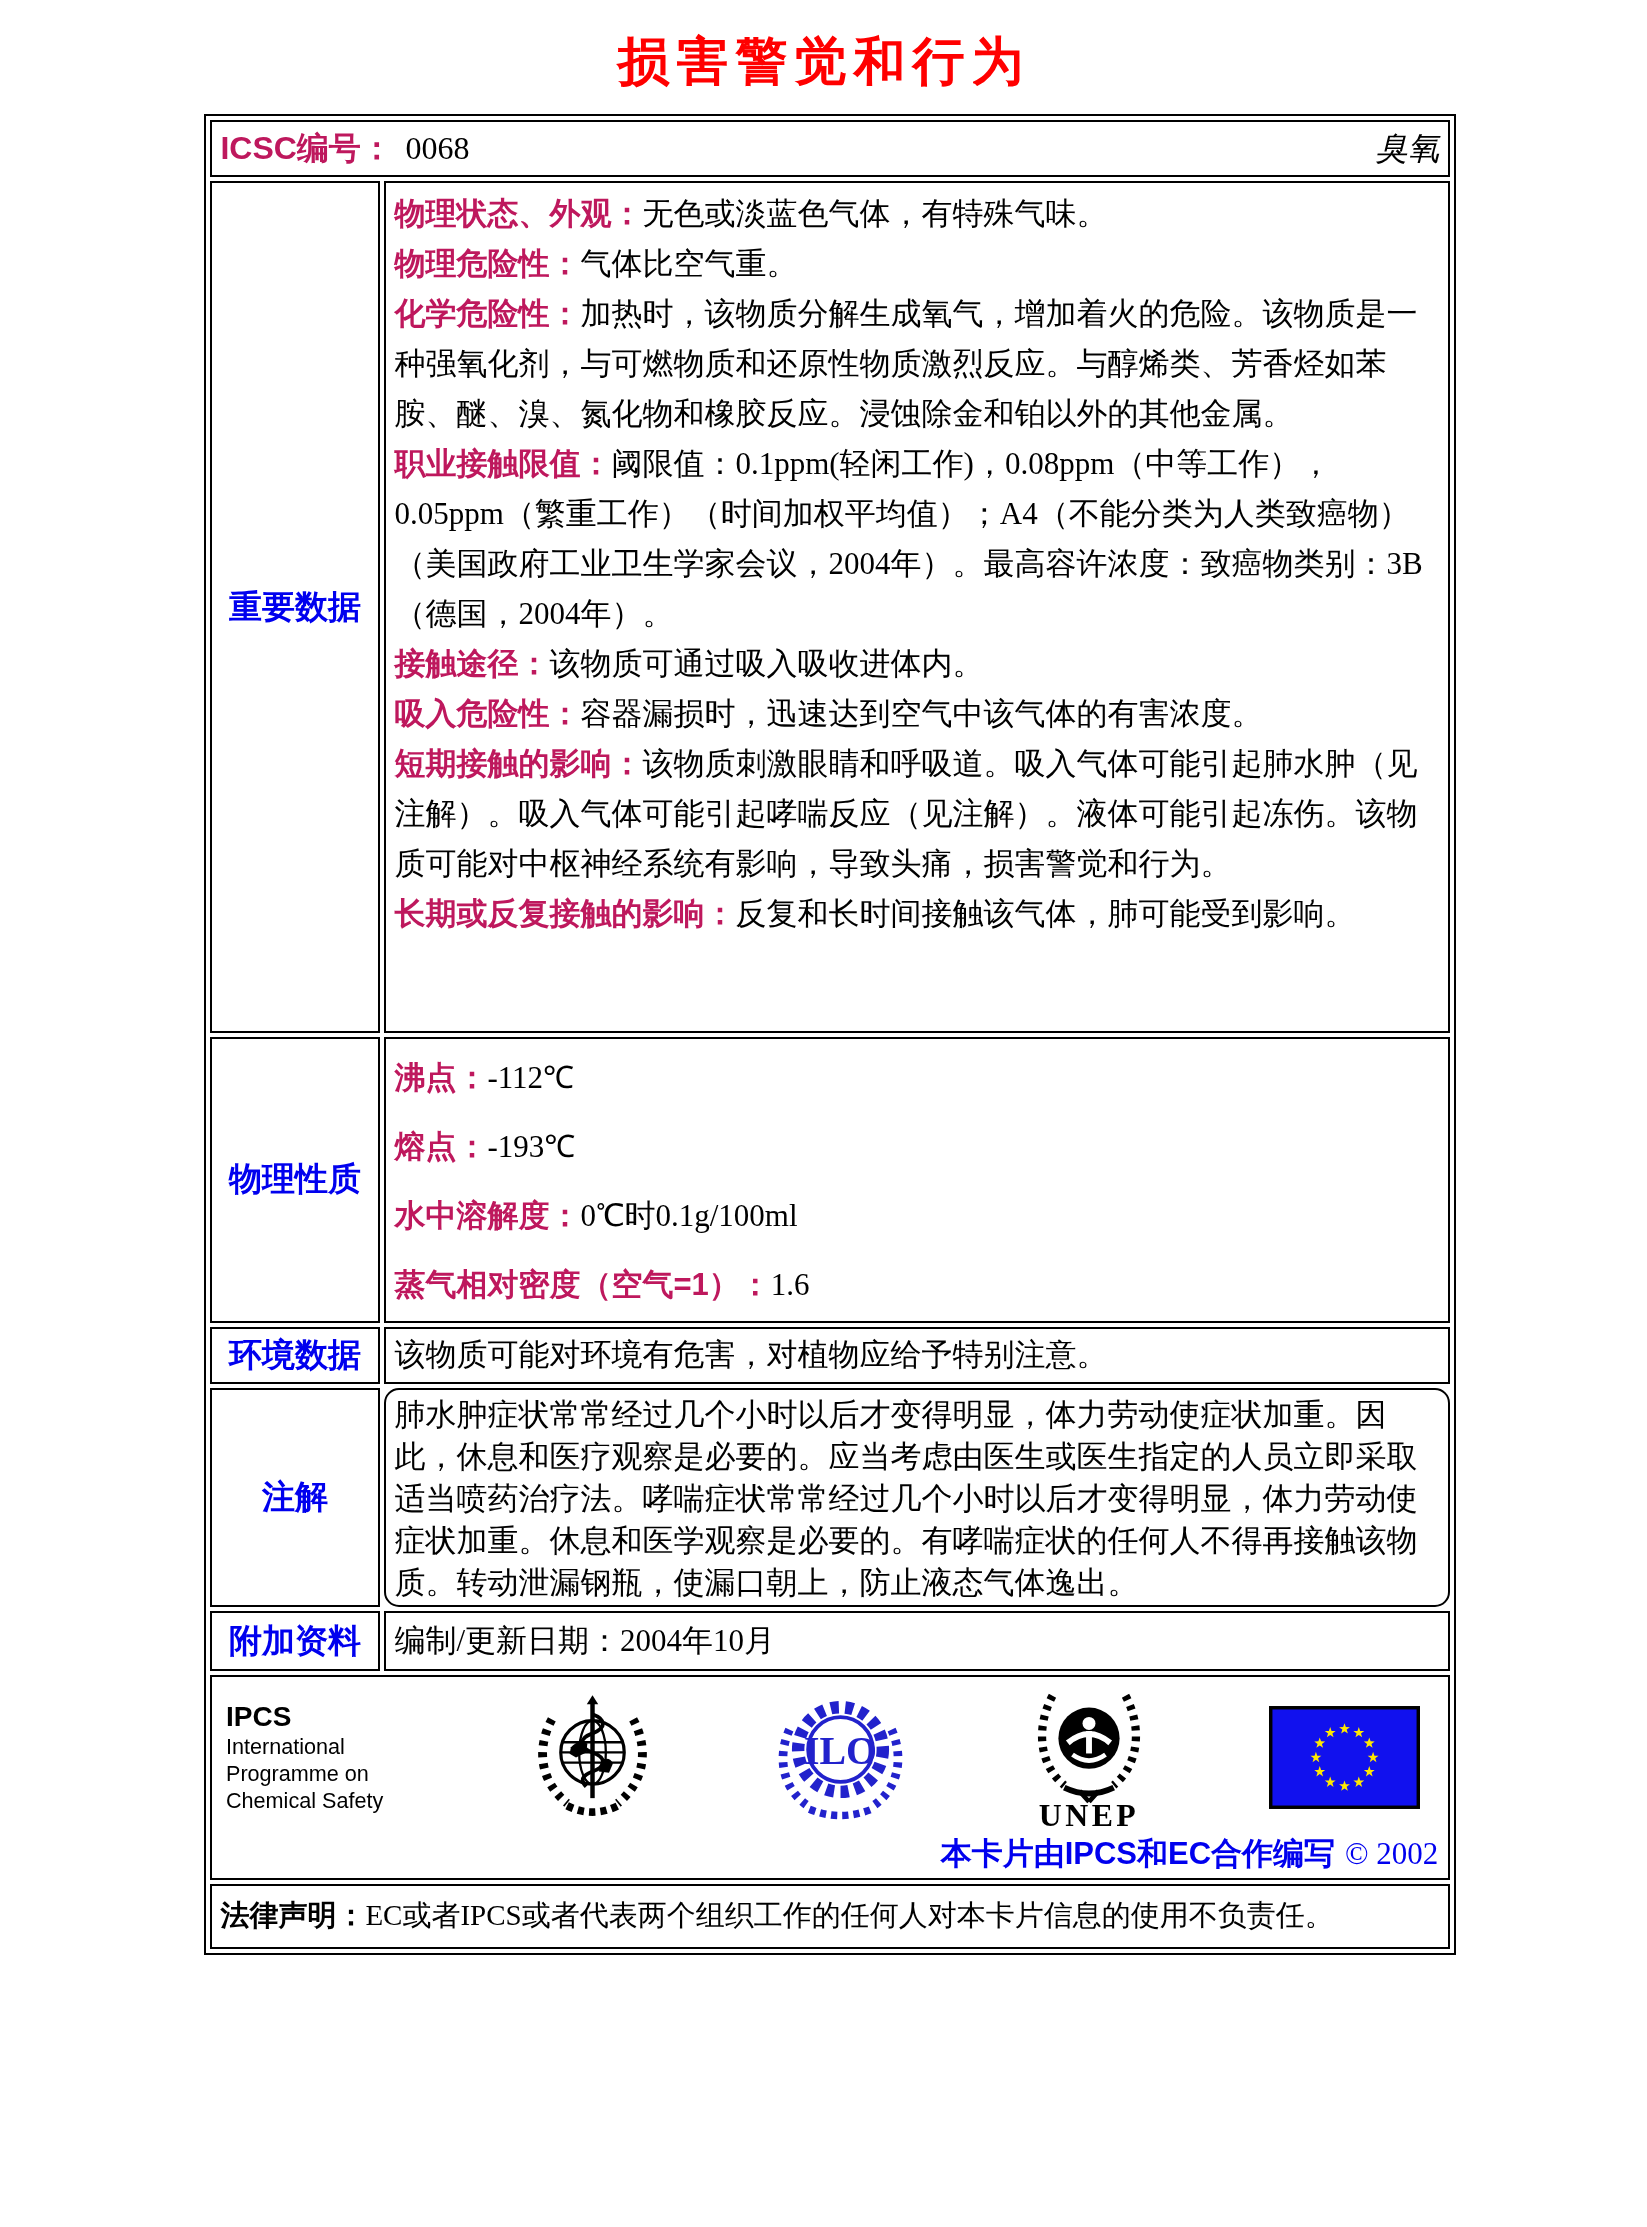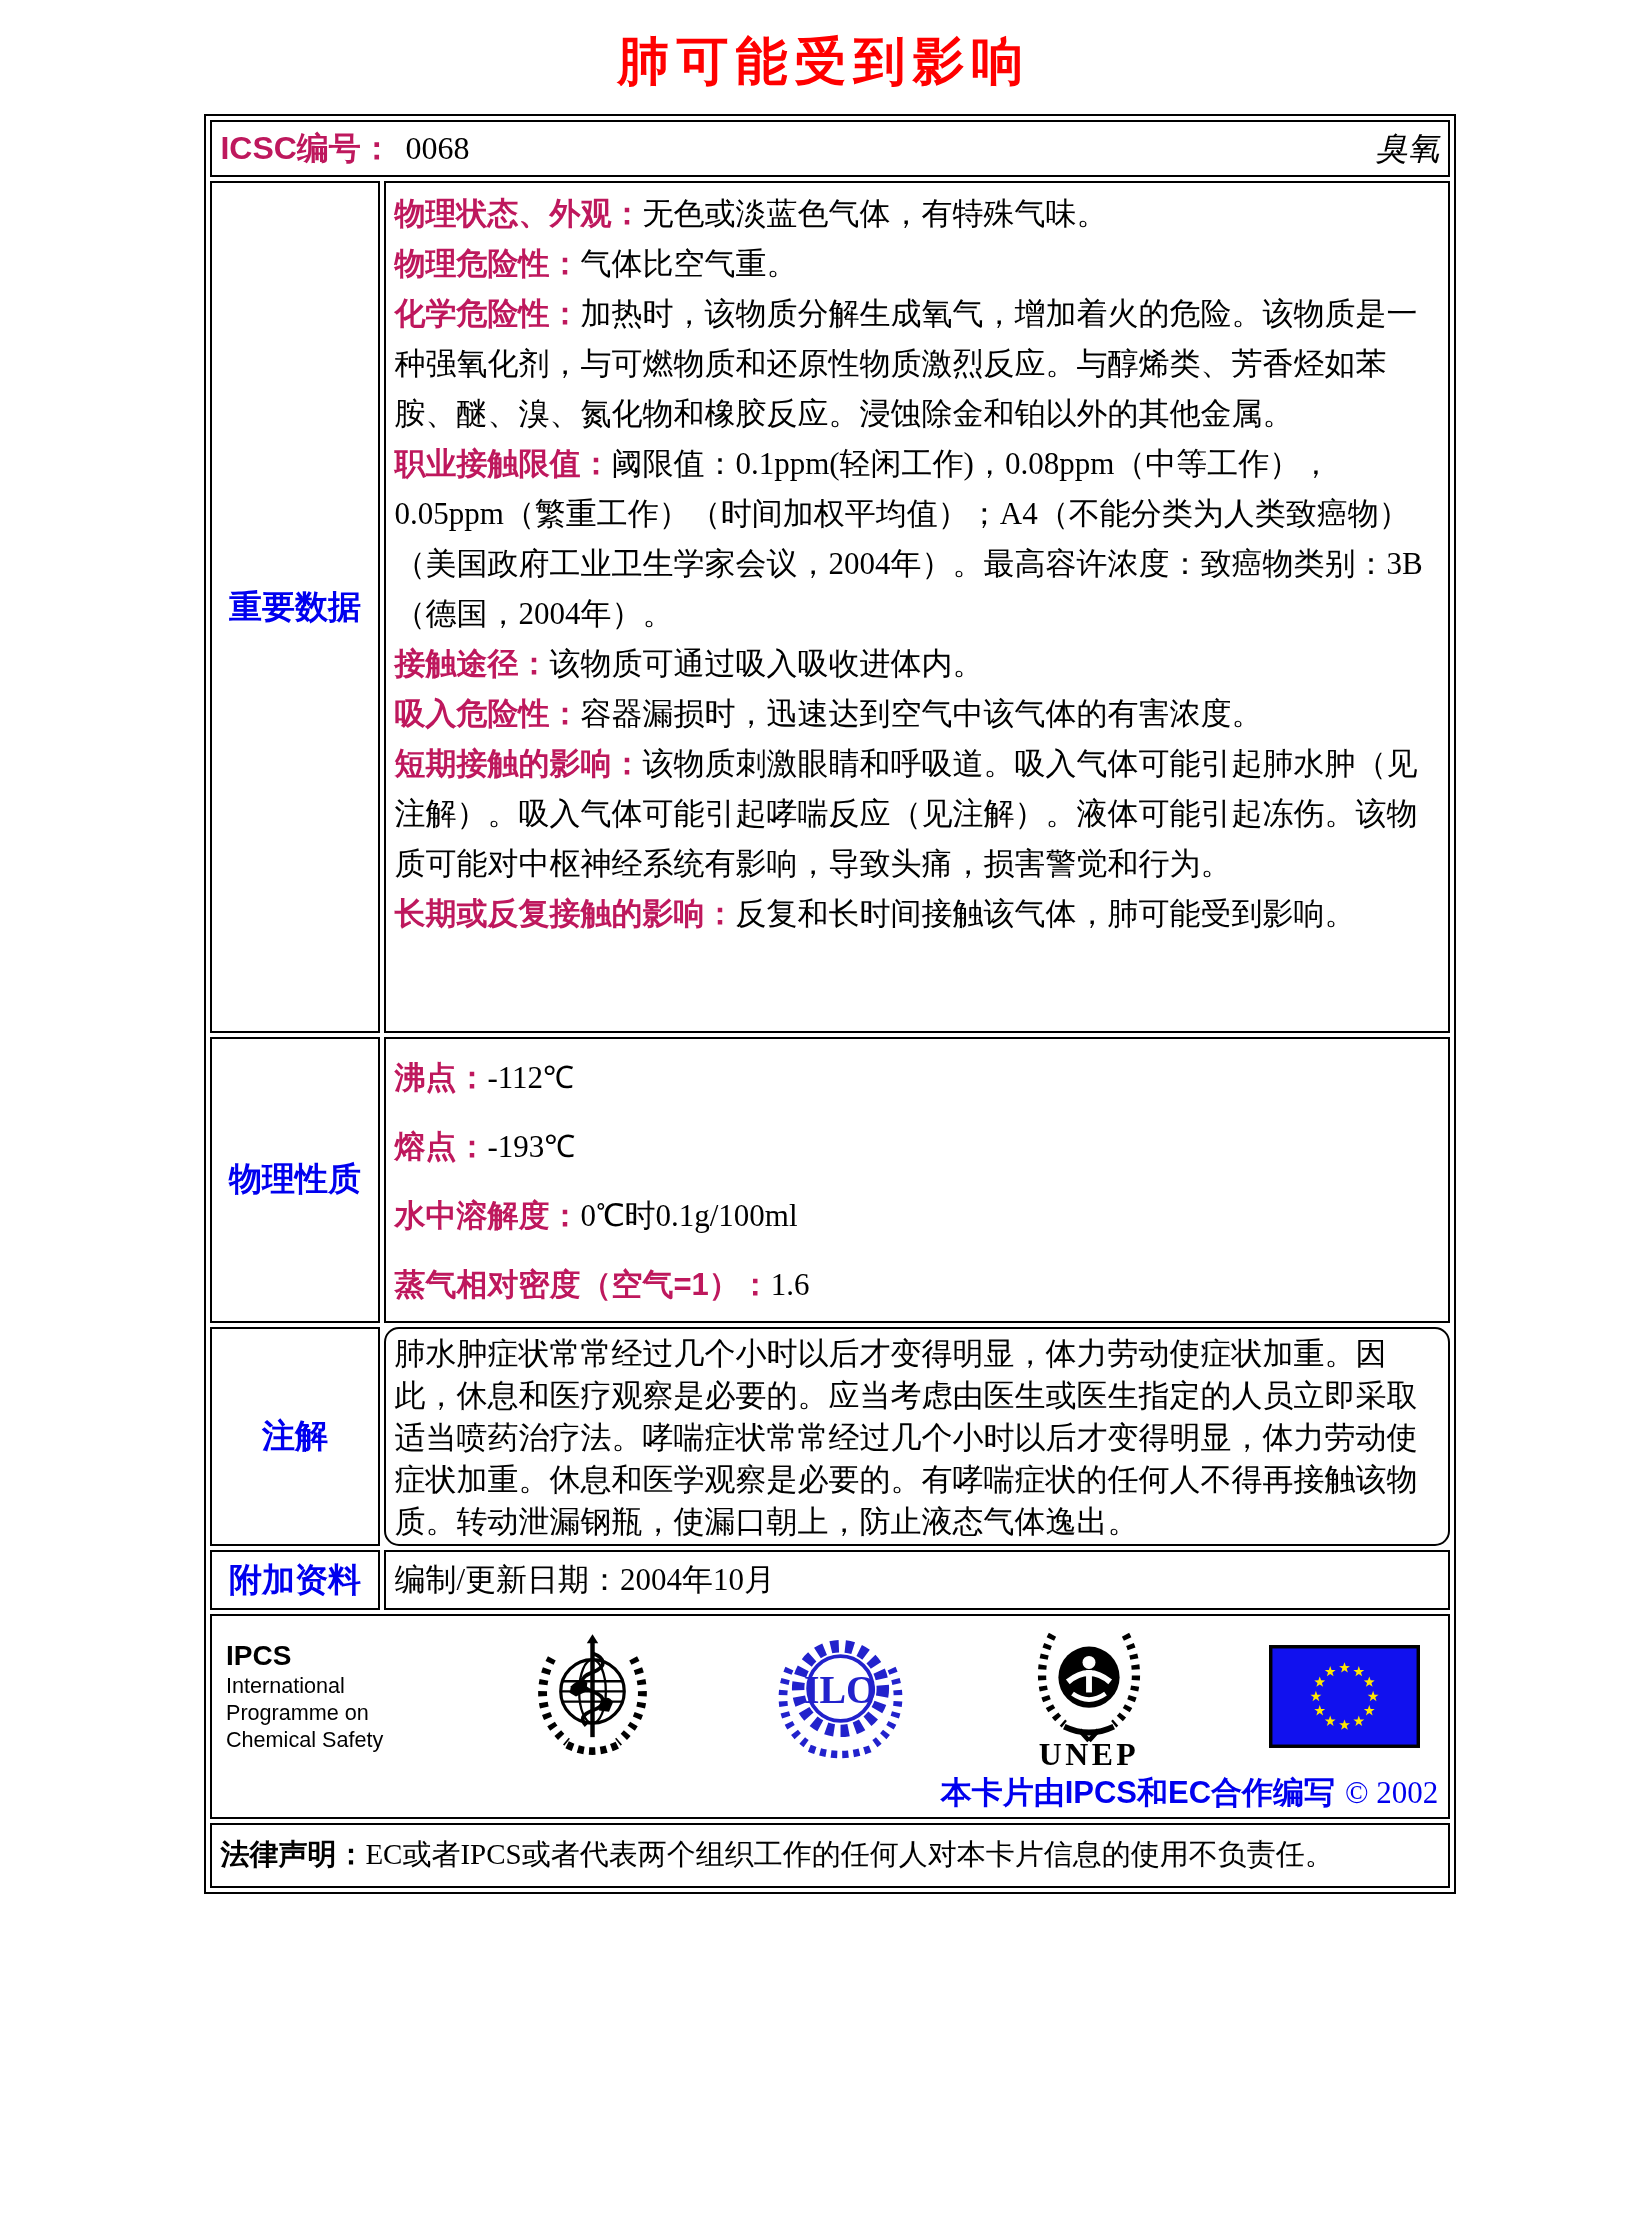--- a/index.html
+++ b/index.html
@@ -58,21 +58,21 @@
   
   td.legal-cell { height:65px; vertical-align:middle; font-size:29px; }
   .legal-lbl { font-family:"Liberation Sans", sans-serif; font-weight:bold; color:#000; }
   svg text { user-select:none; }
 </style>
 </head>
 <body>
 
 <div class="page">
 
-  <h1 class="title">肺可能受到影响</h1>
+  <h1 class="title">损害警觉和行为</h1>
 
   <table class="card">
     <colgroup>
         <col class="c-label">
         <col>
       </colgroup>
 
     <tbody>
         <tr>
       <td colspan="2" class="head-cell">
@@ -102,20 +102,24 @@
     <tr>
       <td class="rowlabel">物理性质</td>
       <td class="phys-cell">
         <p><span class="blue-lbl">沸点：</span><span>-112℃</span></p>
         <p><span class="blue-lbl">熔点：</span><span>-193℃</span></p>
         <p><span class="blue-lbl">水中溶解度：</span><span>0℃时0.1g/100ml</span></p>
         <p><span class="blue-lbl">蒸气相对密度（空气=1）：</span><span>1.6</span></p>
       </td>
     </tr>
 
+    <tr>
+      <td class="rowlabel">环境数据</td>
+      <td class="env-cell">该物质可能对环境有危害，对植物应给予特别注意。</td>
+    </tr>
 
     <tr>
       <td class="rowlabel">注解</td>
       <td class="notes-cell">肺水肿症状常常经过几个小时以后才变得明显，体力劳动使症状加重。因此，休息和医疗观察是必要的。应当考虑由医生或医生指定的人员立即采取适当喷药治疗法。哮喘症状常常经过几个小时以后才变得明显，体力劳动使症状加重。休息和医学观察是必要的。有哮喘症状的任何人不得再接触该物质。转动泄漏钢瓶，使漏口朝上，防止液态气体逸出。</td>
     </tr>
 
     <tr>
       <td class="rowlabel">附加资料</td>
       <td class="addl-cell">
         <span>编制/更新日期：</span><span>2004年10月</span>

